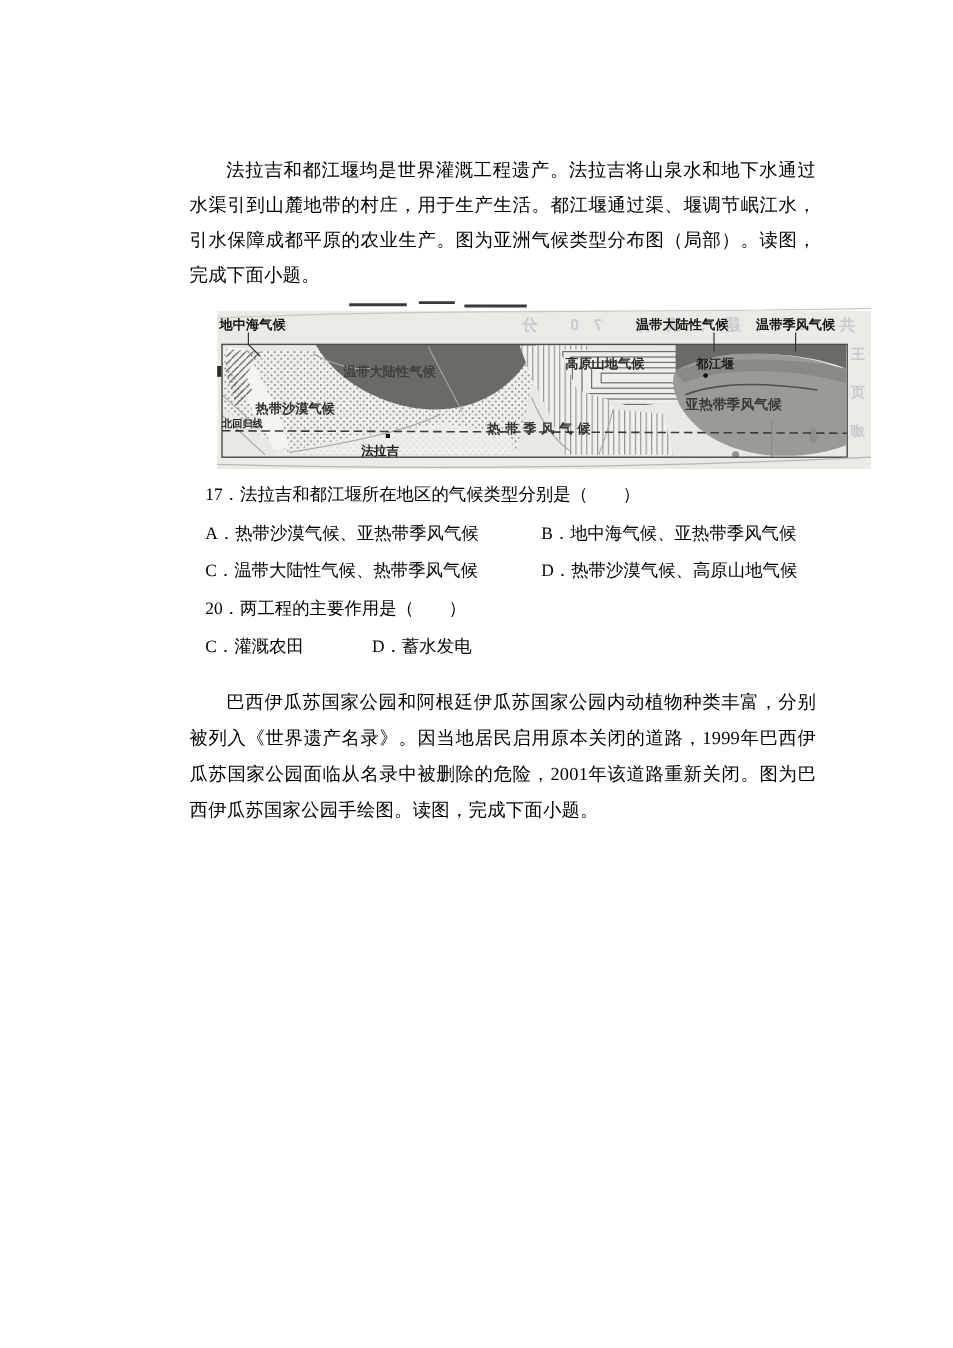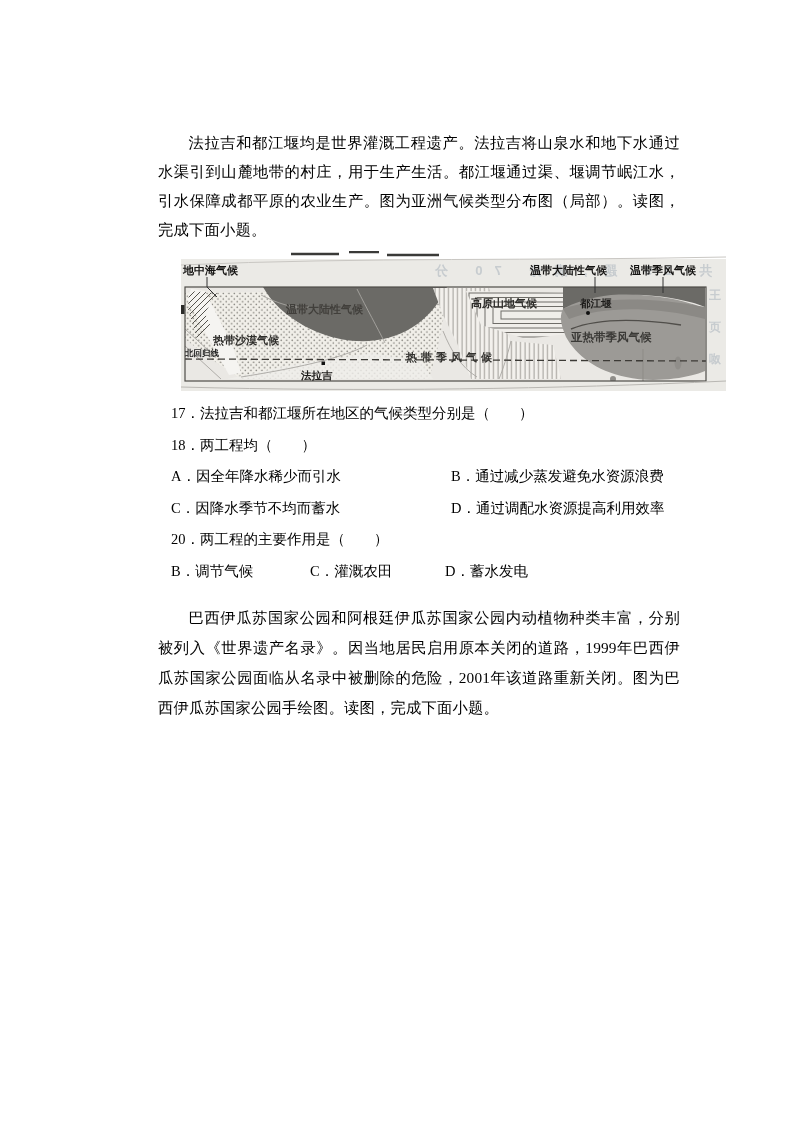--- a/index.html
+++ b/index.html
@@ -181,36 +181,32 @@
       <text class="map-label" font-size="10.5" fill="#1d1c1a" x="399" y="56">都江堰</text>
 
       <path d="M0,136 C180,141 380,138 545,130" stroke="#b8b6b2" stroke-width="1" fill="none"></path>
     </svg>
   </figure>
 
   <div class="questions">
 
     <div>
       <div class="q-row">17．法拉吉和都江堰所在地区的气候类型分别是（　　）</div>
-    </div>
-
-    <div>
-      <div class="q-row">18．两工程均（　　）</div>
       <div class="opt-grid-2">
-        <div class="q-row">A．因全年降水稀少而引水</div>
-        <div class="q-row">B．通过减少蒸发避免水资源浪费</div>
-        <div class="q-row">C．因降水季节不均而蓄水</div>
-        <div class="q-row">D．通过调配水资源提高利用效率</div>
+        <div class="q-row">A．热带沙漠气候、亚热带季风气候</div>
+        <div class="q-row">B．地中海气候、亚热带季风气候</div>
+        <div class="q-row">C．温带大陆性气候、热带季风气候</div>
+        <div class="q-row">D．热带沙漠气候、高原山地气候</div>
       </div>
     </div>
+
 
     <div>
       <div class="q-row">20．两工程的主要作用是（　　）</div>
       <div class="opt-grid-4">
-        <div class="q-row">B．调节气候</div>
         <div class="q-row">C．灌溉农田</div>
         <div class="q-row">D．蓄水发电</div>
       </div>
     </div>
 
   </div>
 
   <p class="passage second">巴西伊瓜苏国家公园和阿根廷伊瓜苏国家公园内动植物种类丰富，分别被列入《世界遗产名录》。因当地居民启用原本关闭的道路，1999年巴西伊瓜苏国家公园面临从名录中被删除的危险，2001年该道路重新关闭。图为巴西伊瓜苏国家公园手绘图。读图，完成下面小题。</p>
 
 </div>

